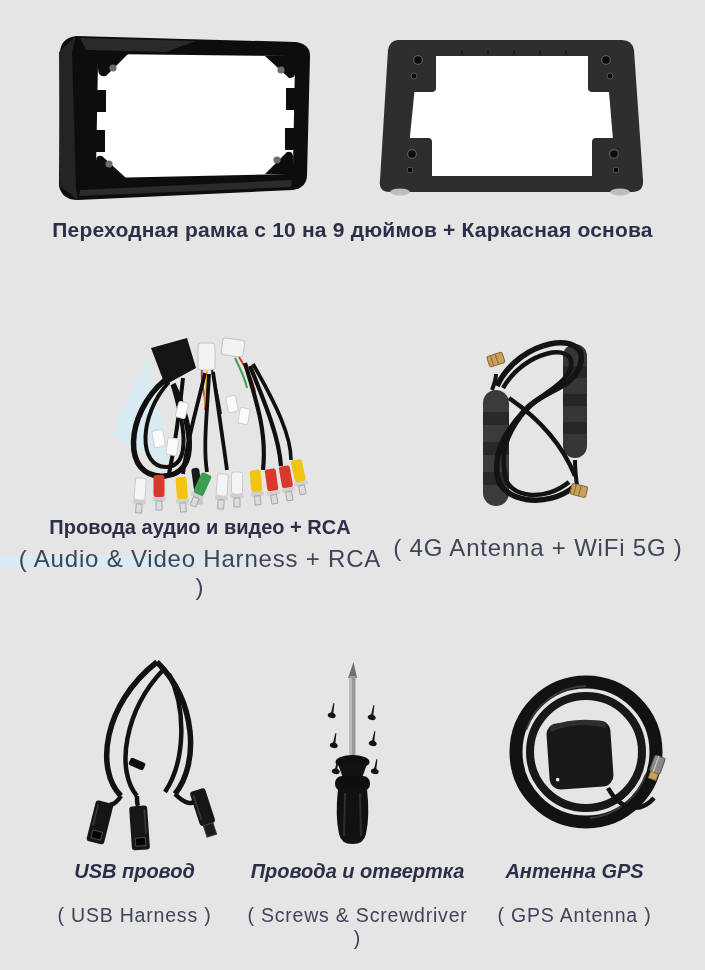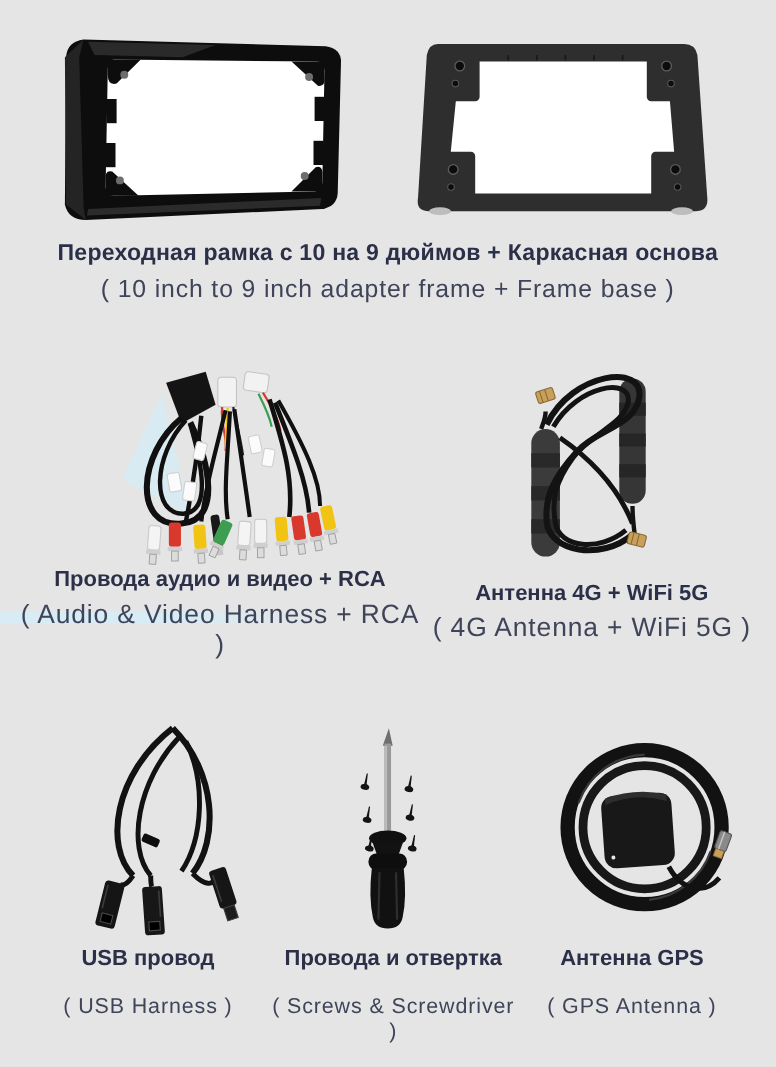--- a/index.html
+++ b/index.html
@@ -8,21 +8,21 @@
     font-family:"Liberation Sans", sans-serif;color:#2B3048;
   }
   .img{position:absolute;}
   .caption{position:absolute;text-align:center;z-index:2;}
   .cap-ru{font-weight:700;color:#2B3048;}
   .cap-en{font-weight:400;color:#3F4459;letter-spacing:0.8px;margin-top:6px;}
   .cap-top .cap-ru{font-size:21px;letter-spacing:0.2px;}
   .cap-top .cap-en{font-size:22.5px;margin-top:8px;}
   .cap-mid .cap-ru{font-size:20px;}
   .cap-mid .cap-en{font-size:24px;}
-  .cap-bot .cap-ru{font-size:20px;}
+  .cap-bot .cap-ru{font-size:20px;font-style:italic;}
   .cap-bot .cap-en{font-size:19.5px;margin-top:21px;}
   .wm-band{
     position:absolute;left:0;top:556px;width:292px;height:11px;z-index:1;
     background:linear-gradient(to right,#D7ECF5 55%, rgba(215,236,245,0));
   }
 </style>
 </head>
 <body>
 
 <div class="page">
@@ -74,21 +74,20 @@
         <line x1="174" y1="16" x2="174" y2="21"></line>
       <line x1="200" y1="16" x2="200" y2="21"></line>
     </g>
 
     <ellipse cx="34" cy="158" rx="10" ry="3.5" fill="#bdbdbd"></ellipse>
     <ellipse cx="254" cy="158" rx="10" ry="3.5" fill="#bdbdbd"></ellipse>
   </svg>
 
   <div class="caption cap-top" style="left:0;right:0;top:218px;">
     <div class="cap-ru">Переходная рамка с 10 на 9 дюймов + Каркасная основа</div>
-    <div class="cap-en">( 10 inch to 9 inch adapter frame + Frame base )</div>
   </div>
 
   <svg class="img" style="left:95px;top:318px;" width="255" height="208" viewBox="0 0 255 208">
     <polygon points="52,40 78,150 16,118" fill="#D7ECF5" opacity="0.85"></polygon>
 
     <path d="M56,30 L92,20 L101,50 L70,67 Z" fill="#141414"></path>
 
     <rect x="103" y="25" width="17" height="27" rx="3" fill="#f2f2f2" stroke="#c4c4c4"></rect>
     <g transform="rotate(8 138 29)">
       <rect x="127" y="21" width="22" height="17" rx="3" fill="#f2f2f2" stroke="#c4c4c4"></rect>
@@ -214,21 +213,20 @@
       </g>
     </g>
   </svg>
 
   <div class="wm-band"></div>
   <div class="caption cap-mid" style="left:15px;width:370px;top:516px;">
     <div class="cap-ru">Провода аудио и видео + RCA</div>
     <div class="cap-en">( Audio &amp; Video Harness + RCA )</div>
   </div>
   <div class="caption cap-mid" style="left:392px;width:292px;top:528px;">
-    <div class="cap-ru">Антенна 4G + WiFi 5G</div>
     <div class="cap-en">( 4G Antenna + WiFi 5G )</div>
   </div>
 
   <svg class="img" style="left:45px;top:648px;" width="195" height="208" viewBox="0 0 195 208">
     <g fill="none" stroke="#121212">
       <path d="M112,14 C58,56 50,122 76,148" stroke-width="5.5"></path>
       <path d="M112,14 C152,54 154,116 130,146" stroke-width="5.5"></path>
       <path d="M118,22 C80,62 70,122 92,148" stroke-width="4.5"></path>
       <path d="M124,26 C142,62 140,114 120,144" stroke-width="4.5"></path>
       <path d="M130,146 C140,156 150,160 152,146" stroke-width="4.5"></path>

